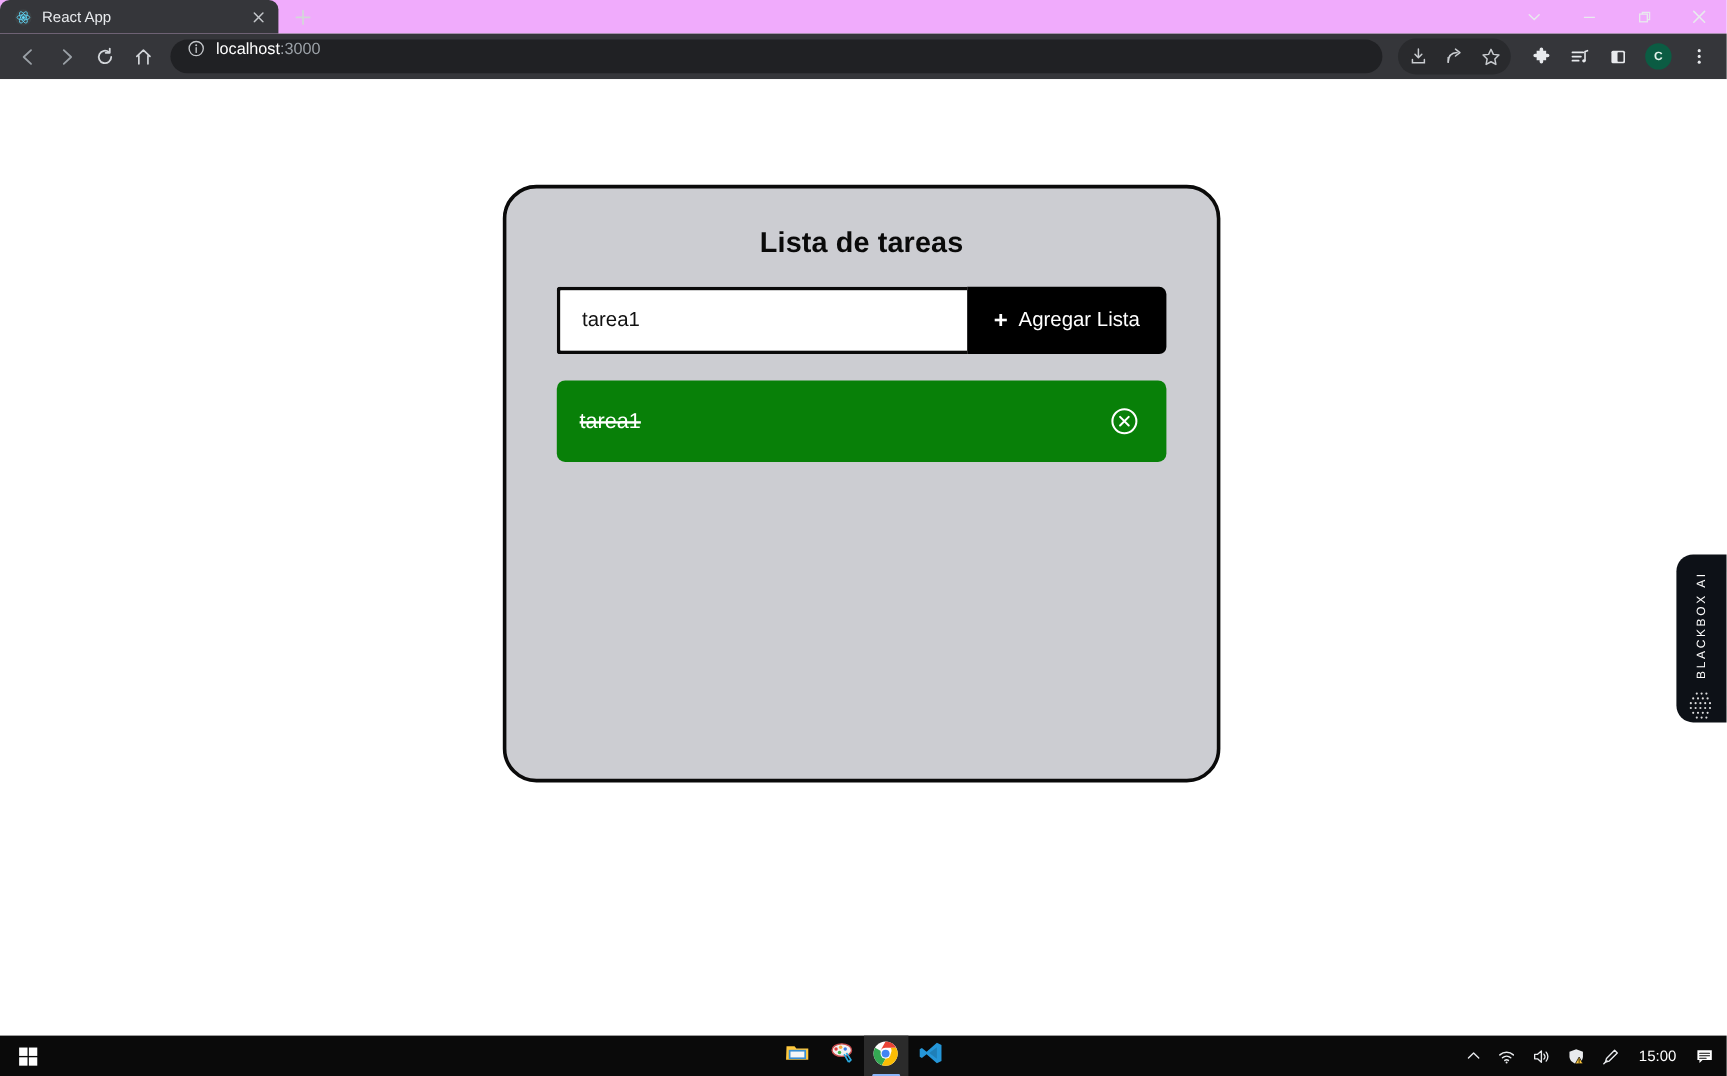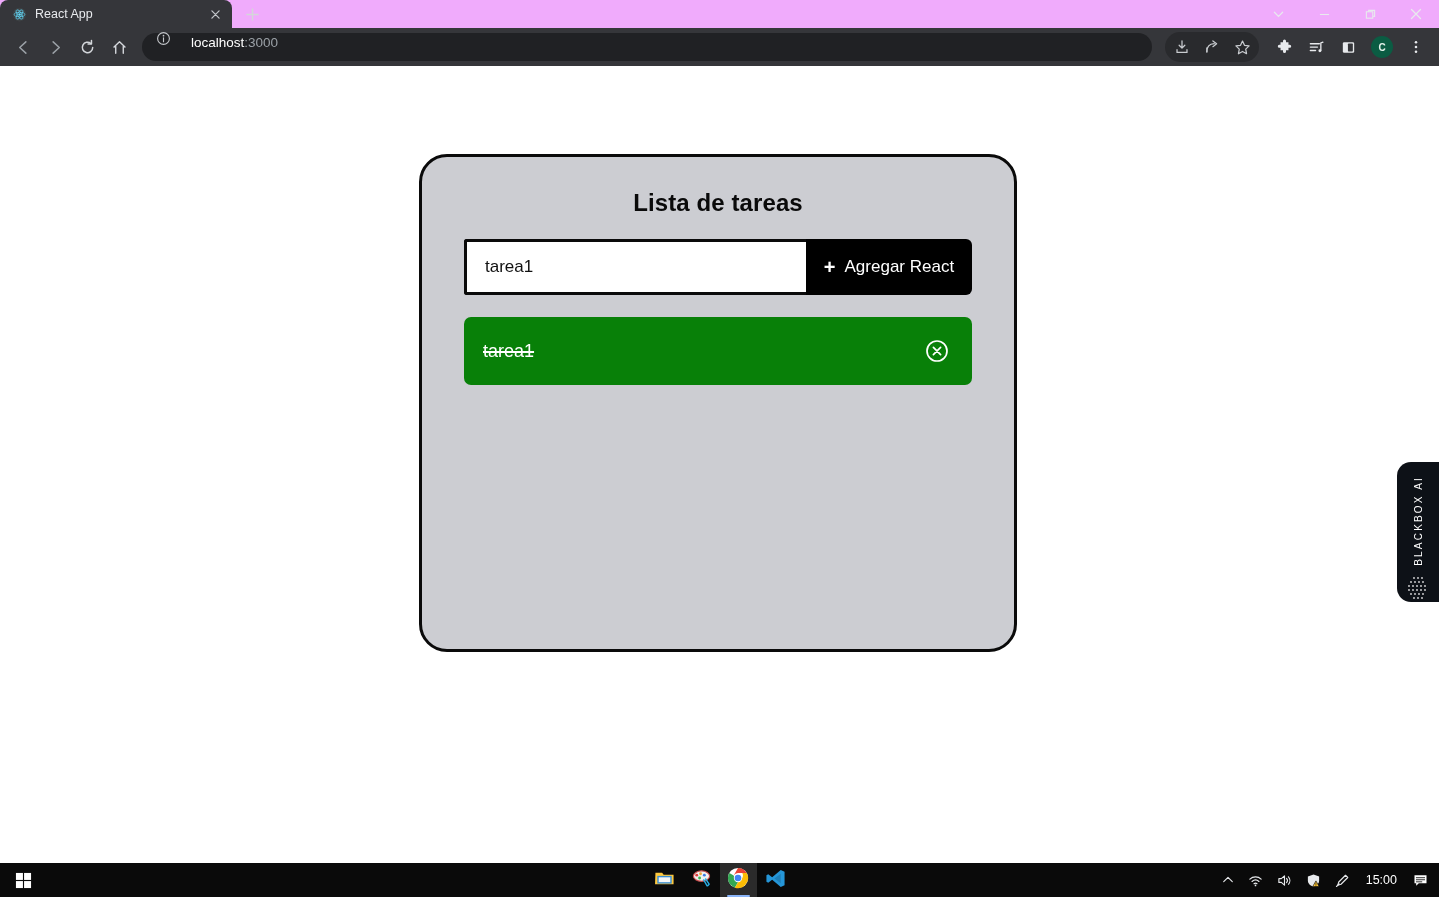--- a/index.html
+++ b/index.html
@@ -52,22 +52,22 @@
     display:flex; align-items:center; padding:0 8px; gap:2px;
     position:relative;
   }
   .tbtn {
     width:30px; height:30px; border-radius:50%;
     display:flex; align-items:center; justify-content:center;
     color:#c9ccd0; flex:0 0 30px;
   }
   .omnibox {
     flex:1; height:28px; background:#202124; border-radius:16px;
-    display:flex; align-items:flex-end; gap:20px;
-    padding:11px 14px; margin:0 8px 0 6px;
+    display:flex; align-items:flex-start; gap:9px;
+    padding:0 14px; margin:0 8px 0 6px;
     max-width:1010px;
   }
   .omni-url { font-size:13.5px; color:#ffffff; white-space:nowrap; }
   .omni-url .dim { color:#9aa0a6; }
   .toolbar-right { display:flex; align-items:center; gap:2px; margin-left:auto; }
   .pillgroup {
     display:flex; align-items:center; background:#292a2d;
     border-radius:16px; height:30px; padding:0 2px; margin-right:8px;
   }
   .avatar {
@@ -321,21 +321,21 @@
 
   <div class="viewport">
 
     <div class="card">
       <div class="card-title">Lista de tareas</div>
 
       <div class="addrow">
         <input class="task-input" type="text" value="tarea1" style="">
         <button class="add-btn">
           <span class="plus-glyph">+</span>
-          <span>Agregar React</span>
+          <span>Agregar Lista</span>
         </button>
       </div>
 
       <div class="task-list">
 
         <div class="task-item done">
           <span class="task-text">tarea1</span>
           <span class="del-btn">
             <svg width="24" height="24" viewBox="0 0 24 24">
               <circle cx="12" cy="12" r="10" fill="none" stroke="#ffffff" stroke-width="1.7"></circle>

